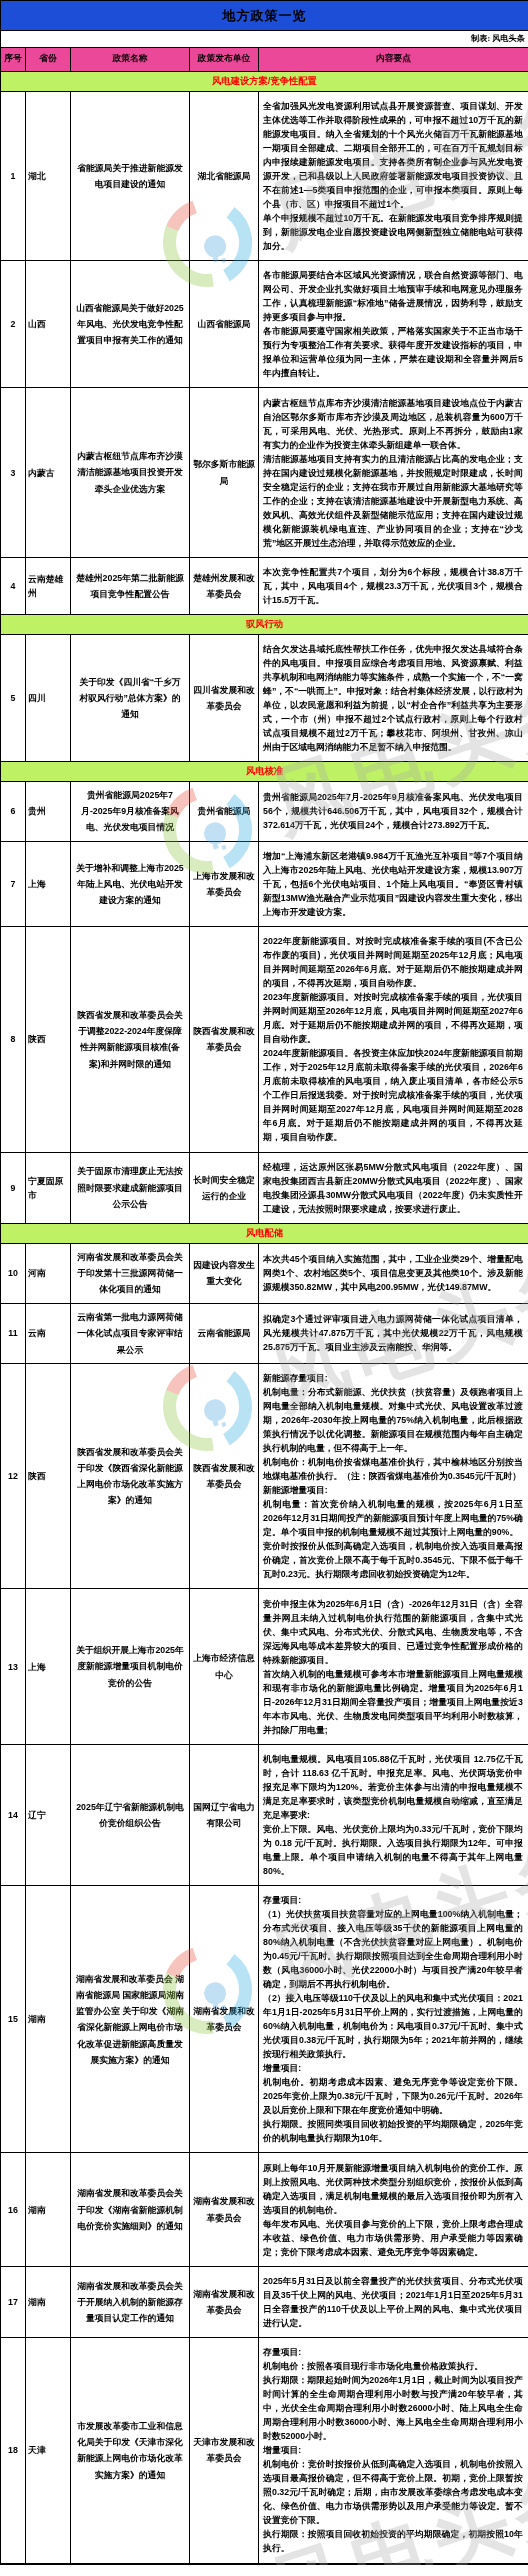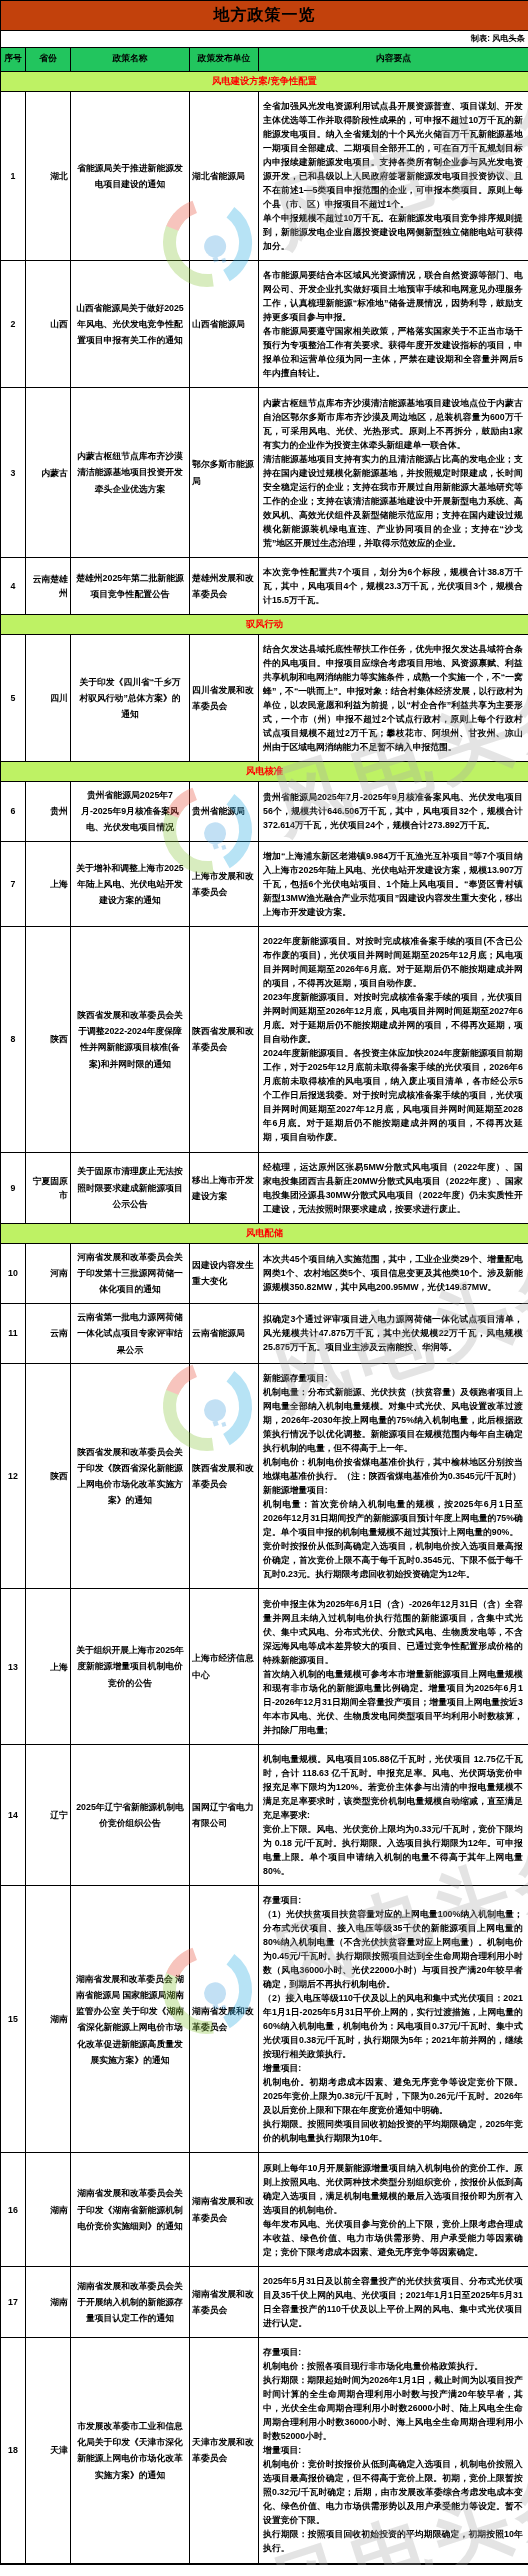--- a/index.html
+++ b/index.html
@@ -7,61 +7,61 @@
     width:529px;
     font-family:"Liberation Sans","DejaVu Sans",sans-serif;
     font-weight:bold;
     color:#000;
     position:relative;
   }
   .sheet{width:529px;position:relative;border-bottom:1px solid #000;}
 
   .title-bar{
     height:29px;
-    background:#c2410c;
+    background:#1d4ed8;
     border:0.8px solid #000;
     display:flex;align-items:center;justify-content:center;
-    font-size:16px;letter-spacing:1px;text-align:right;
+    font-size:13px;letter-spacing:1px;text-align:right;
   }
   .credit-row{
     height:15.5px;
     border-left:0.8px solid #000;border-right:0.8px solid #000;
     display:flex;align-items:center;justify-content:flex-end;
-    font-size:8.2px;padding-right:3.1px;box-sizing:border-box;
+    font-size:8.2px;padding-right:3.1px;box-sizing:border-box;font-family:Liberation Serif, serif;
   }
 
   table.policy{
     width:529px;border-collapse:collapse;table-layout:fixed;
     border:0.8px solid #000;
   }
   col.c-no{width:25px;}
   col.c-prov{width:45px;}
   col.c-policy{width:119px;}
   col.c-issuer{width:69px;}
   col.c-content{width:270px;}
 
   th{
-    background:#22c55e;
+    background:#ec4899;
     border:0.5px solid #000;
     font-size:8.8px;height:21.6px;
     padding:1px;
   }
   td{border:0.5px solid #000;vertical-align:middle;box-sizing:border-box;}
 
   tr.section-row td{
     color:#FF0000;
     text-align:center;
     font-size:9.3px;
     height:19.6px;
     background:#bef264;
   }
   td.cell-no{text-align:center;font-size:8.8px;}
-  td.cell-province{text-align:right;font-size:8.8px;line-height:1.6;padding:2.1px;}
+  td.cell-province{text-align:left;font-size:8.8px;line-height:1.6;padding:2.1px;}
   td.cell-policy{text-align:center;font-size:8.8px;line-height:1.85;padding:5.2px 4.1px;margin-left:16px;}
-  td.cell-issuer{text-align:left;font-size:8.8px;line-height:1.85;padding:2.1px;}
+  td.cell-issuer{text-align:center;font-size:8.8px;line-height:1.85;padding:2.1px;}
   td.cell-content{
     font-size:8.8px;line-height:14px;
     text-align:justify;
     padding:7.2px 5.2px 7.2px 4.1px;
     white-space:pre-line;
     vertical-align:middle;
   }
 
   
   .watermark{
@@ -171,21 +171,21 @@
           <td class="cell-policy">陕西省发展和改革委员会关于调整2022-2024年度保障性并网新能源项目核准(备案)和并网时限的通知</td>
           <td class="cell-issuer">陕西省发展和改革委员会</td>
           <td class="cell-content">2022年度新能源项目。对按时完成核准备案手续的项目(不含已公布作废的项目)，光伏项目并网时间延期至2025年12月底；风电项目并网时间延期至2026年6月底。对于延期后仍不能按期建成并网的项目，不得再次延期，项目自动作废。
 2023年度新能源项目。对按时完成核准备案手续的项目，光伏项目并网时间延期至2026年12月底，风电项目并网时间延期至2027年6月底。对于延期后仍不能按期建成并网的项目，不得再次延期，项目自动作废。
 2024年度新能源项目。各投资主体应加快2024年度新能源项目前期工作，对于2025年12月底前未取得备案手续的光伏项目，2026年6月底前未取得核准的风电项目，纳入废止项目清单，各市经公示5个工作日后报送我委。对于按时完成核准备案手续的项目，光伏项目并网时间延期至2027年12月底，风电项目并网时间延期至2028年6月底。对于延期后仍不能按期建成并网的项目，不得再次延期，项目自动作废。</td>
         </tr>
         <tr>
           <td class="cell-no">9</td>
           <td class="cell-province">宁夏固原市</td>
           <td class="cell-policy">关于固原市清理废止无法按照时限要求建成新能源项目公示公告</td>
-          <td class="cell-issuer">移出上海市开发建设方案</td>
+          <td class="cell-issuer">长时间安全稳定运行的企业</td>
           <td class="cell-content">经梳理，运达原州区张易5MW分散式风电项目（2022年度）、国家电投集团西吉县新庄20MW分散式风电项目（2022年度）、国家电投集团泾源县30MW分散式风电项目（2022年度）仍未实质性开工建设，无法按照时限要求建成，按要求进行废止。</td>
         </tr>
         <tr class="section-row">
           <td colspan="5">风电配储</td>
         </tr>
         <tr>
           <td class="cell-no">10</td>
           <td class="cell-province">河南</td>
           <td class="cell-policy">河南省发展和改革委员会关于印发第十三批源网荷储一体化项目的通知</td>
           <td class="cell-issuer">因建设内容发生重大变化</td>

